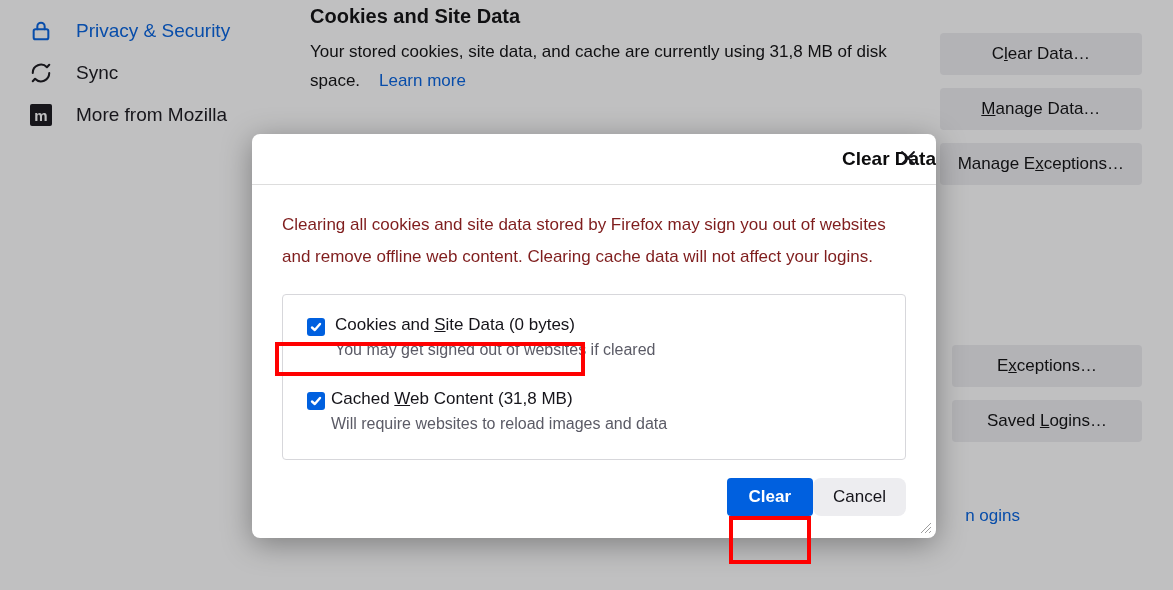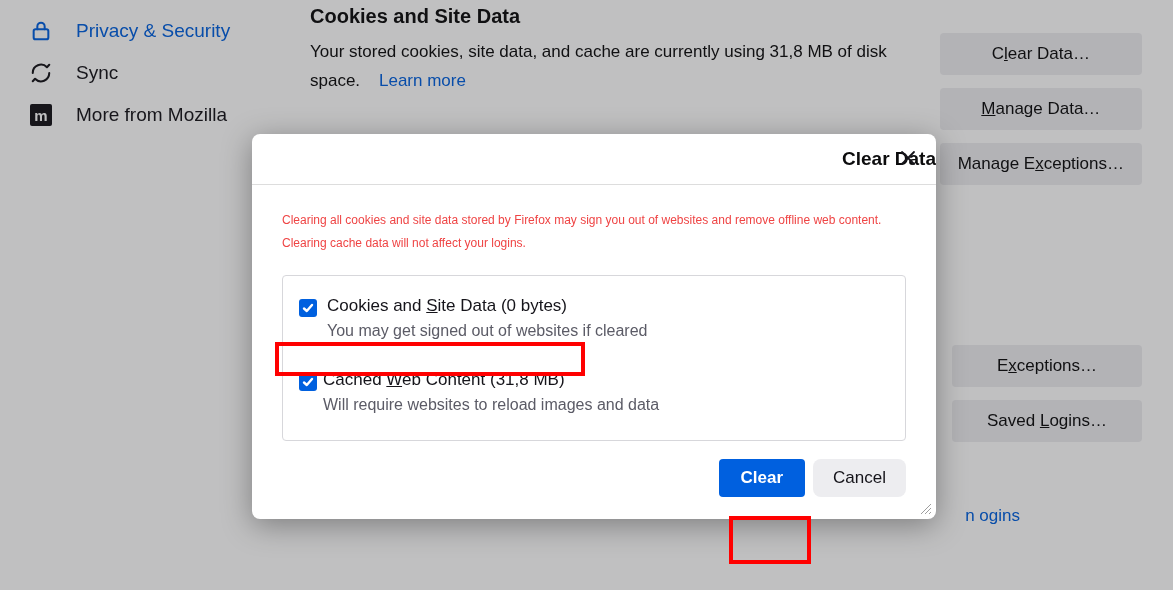--- a/index.html
+++ b/index.html
@@ -124,29 +124,29 @@
     position: absolute;
     right: 16px; top: 12px;
     width: 24px; height: 24px;
     cursor: pointer;
     display:flex; align-items:center; justify-content:center;
   }
   .dlg-body {
     padding: 24px 30px 18px 30px;
   }
   .dlg-text {
-    font-size: 12px;
+    font-size: 17px;
     line-height: 1.9;
-    color: #ef4444;
+    color: #7f1d1d;
   }
   .opt-box {
     border: 1px solid #d7d7db;
     border-radius: 4px;
     margin-top: 20px;
-    padding: 16px 18px 14px 16px;
+    padding: 16px 18px 14px 24px;
   }
   .opt {
     display: flex;
     gap: 10px;
     align-items: flex-start;
     padding: 4px 0 12px 0;
   }
   .opt + .opt { margin-top: 14px; gap: 6px; }
   .chk {
     width: 18px; height: 18px;
@@ -155,21 +155,21 @@
     flex-shrink: 0;
     margin-top: 3px;
     display:flex; align-items:center; justify-content:center;
   }
   .opt-label { font-size: 17px; color:#15141a; }
   .opt-label .u { text-decoration: underline; }
   .opt-sub { font-size: 16px; color:#5b5b66; margin-top: 6px; }
   .dlg-foot {
     display: flex;
     justify-content: flex-end;
-    gap: 8px;
+    gap: 0;
     padding: 0 30px 22px 30px;
   }
   .btn-primary {
     background: #0060df;
     color: #fff;
     border: none;
     font-size: 17px;
     padding: 9px 22px;
     border-radius: 4px;
     cursor: pointer;

